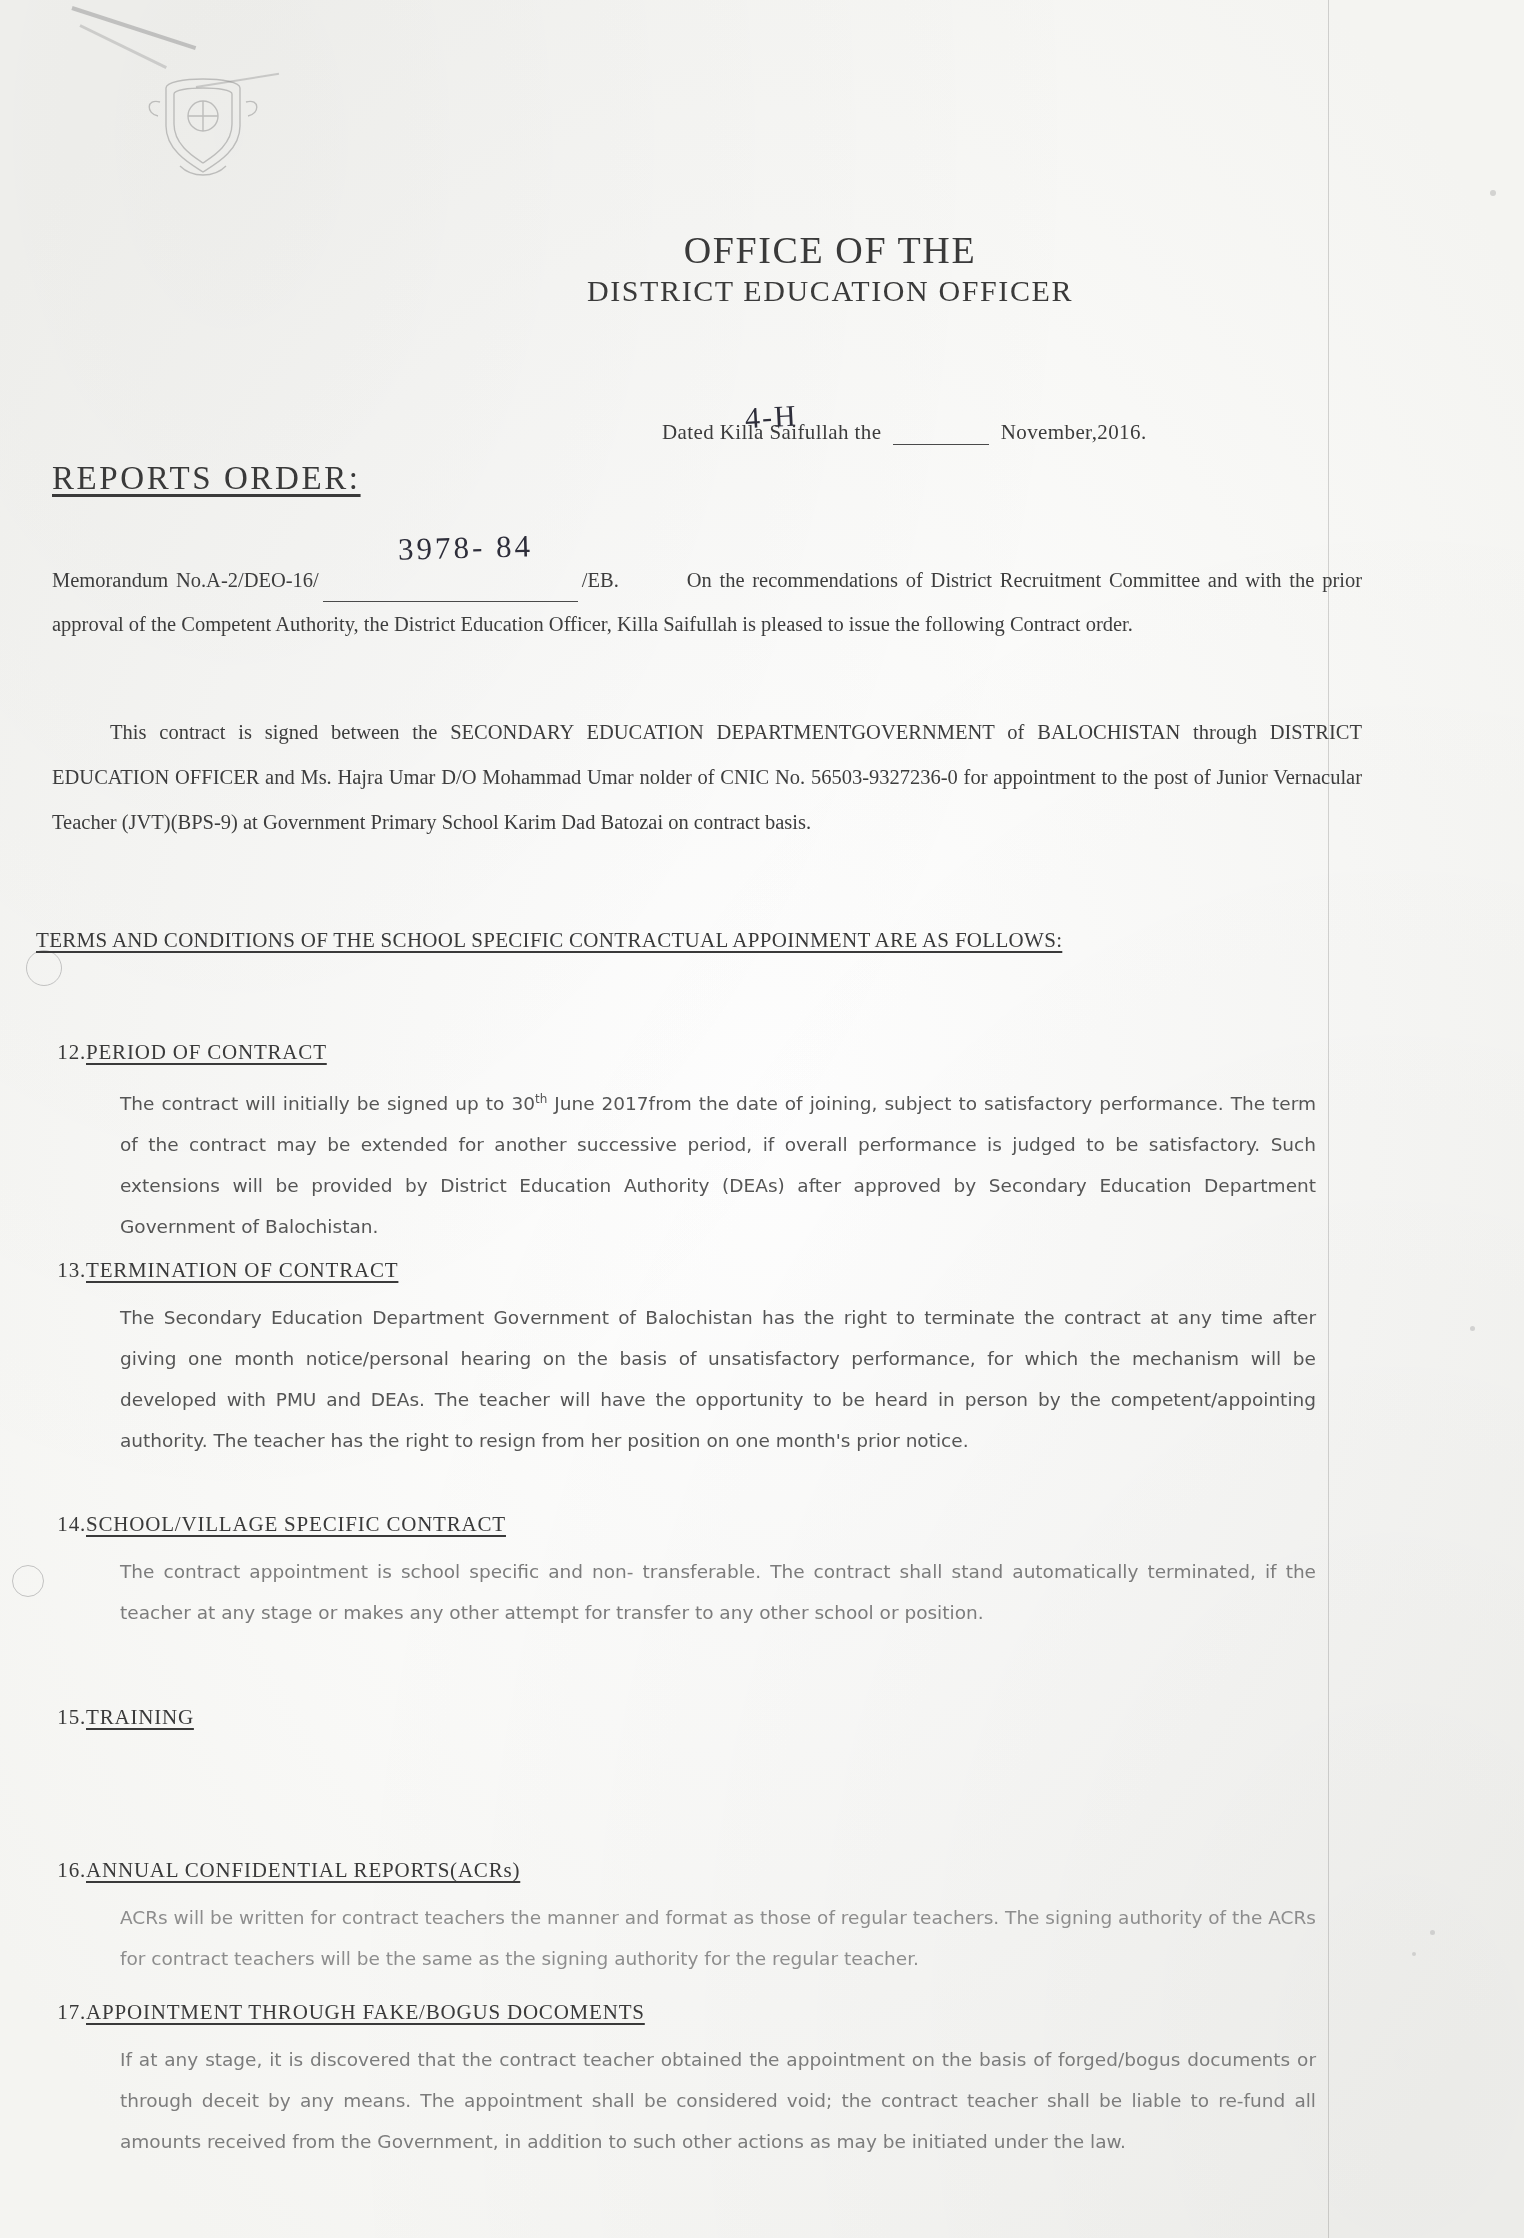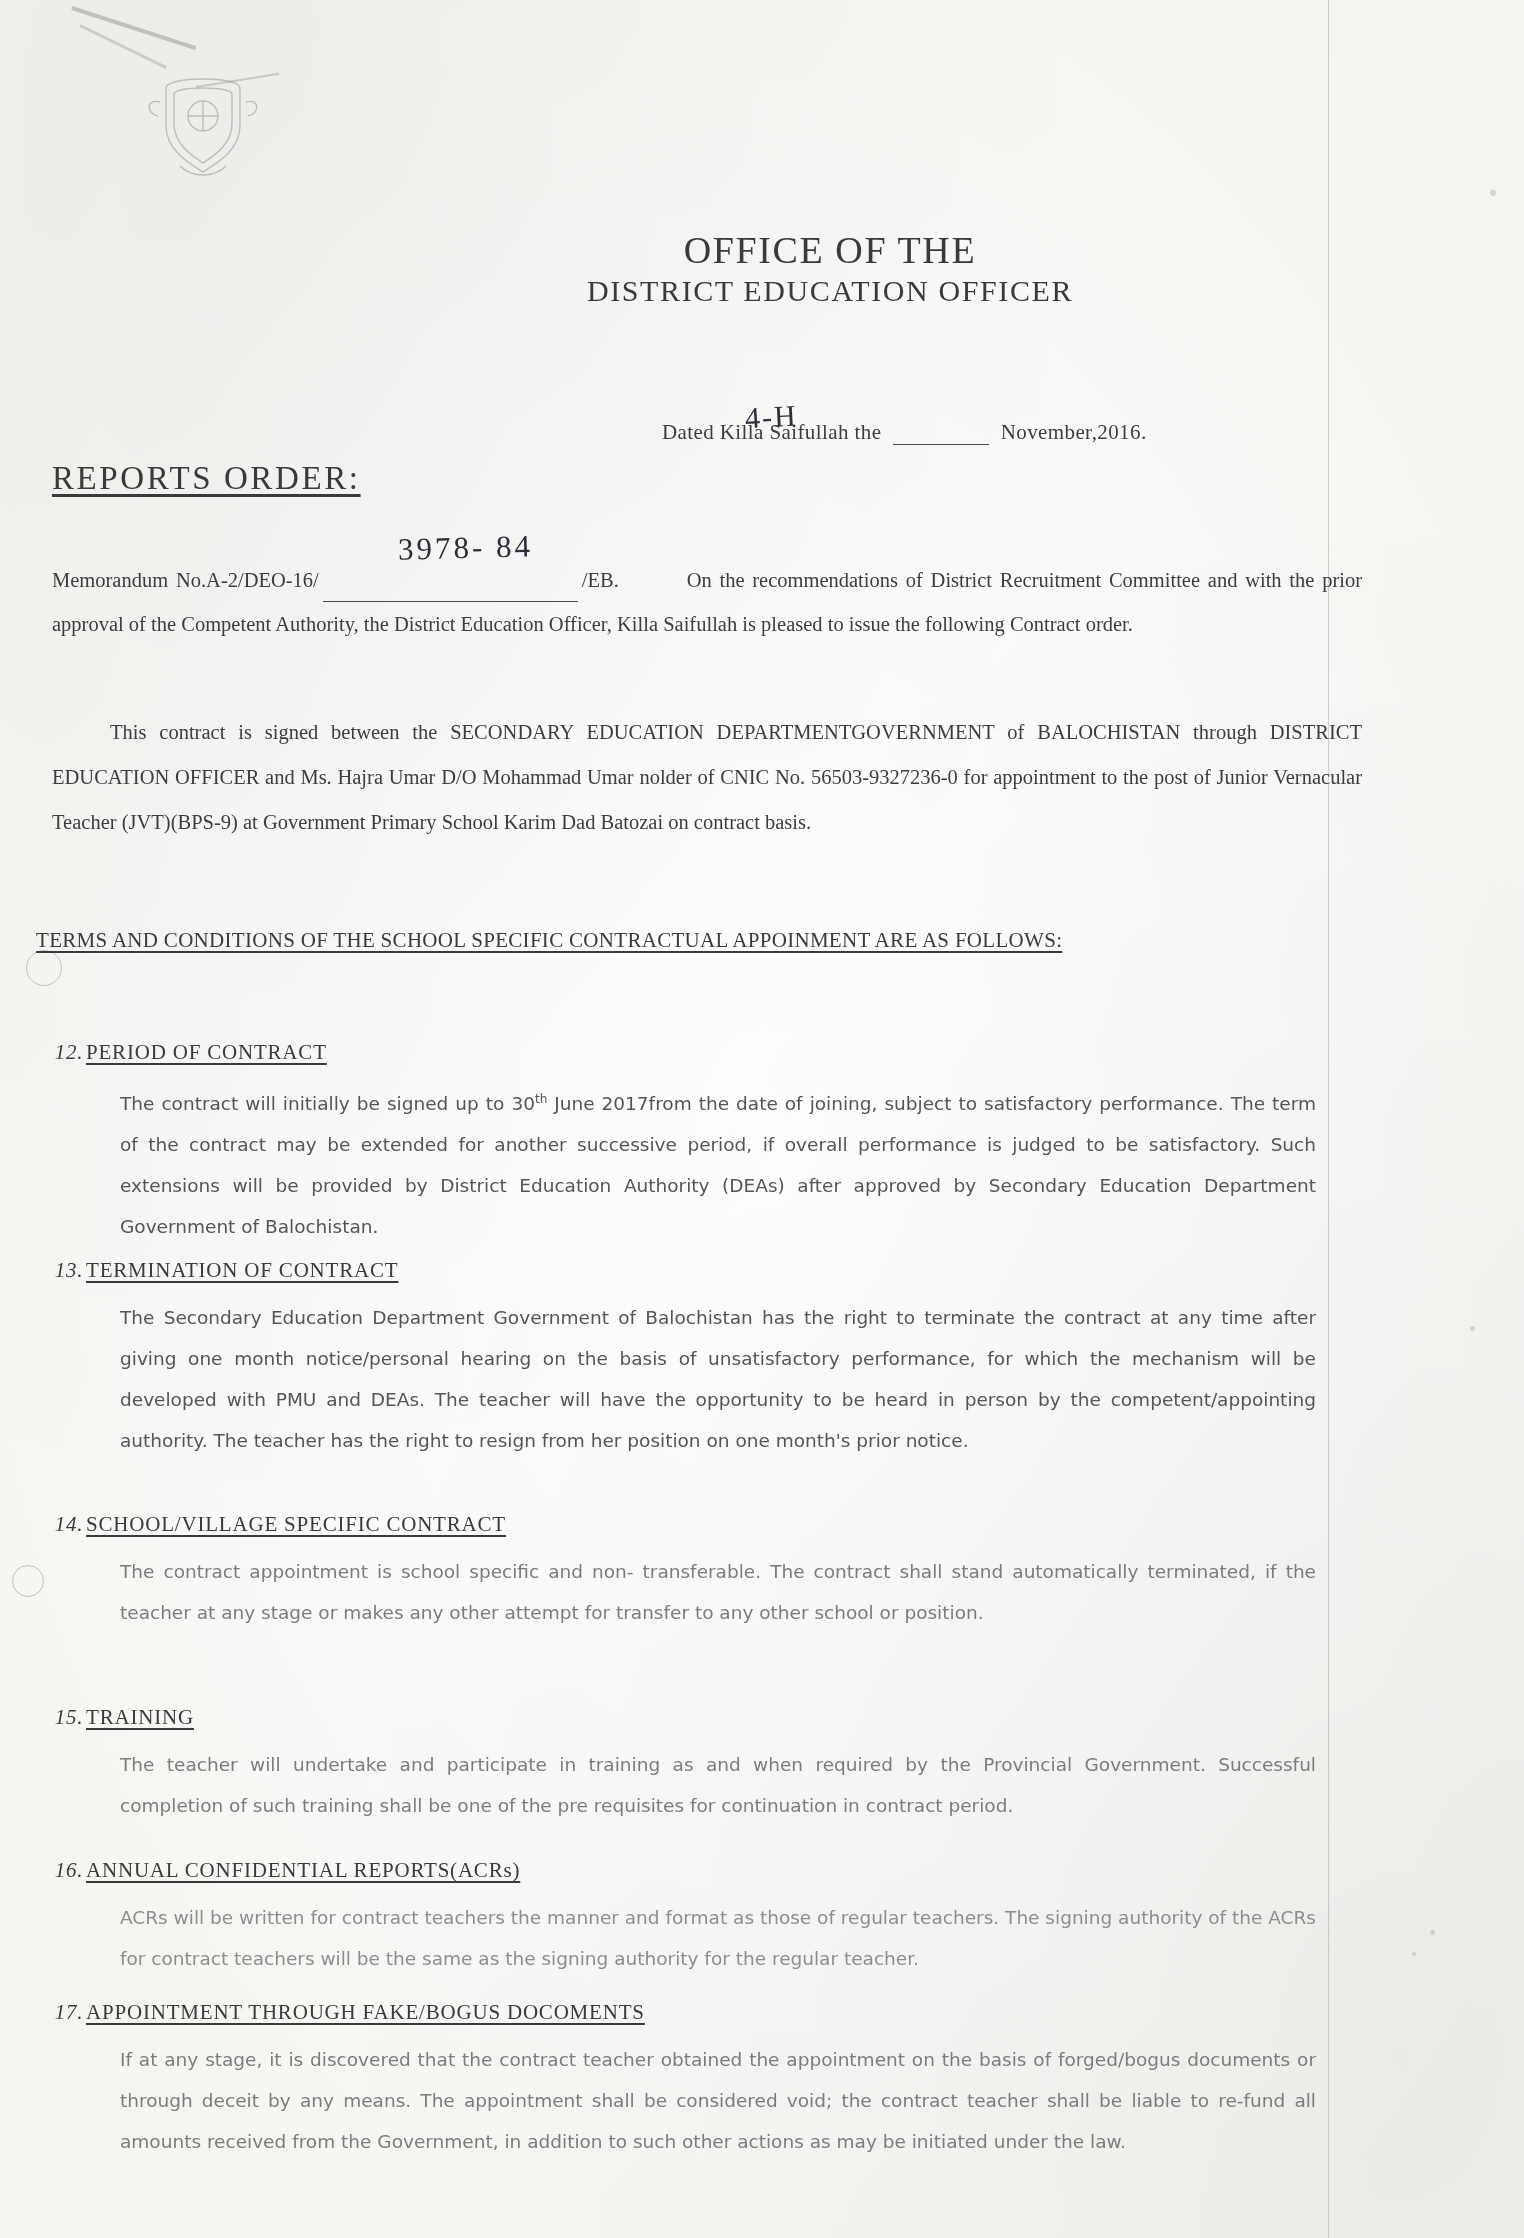--- a/index.html
+++ b/index.html
@@ -156,22 +156,21 @@
     color: #3a3a3a;
     text-decoration: underline;
     text-underline-offset: 4px;
     margin-left: 36px;
   }
   .clause-num {
     display: inline-block;
     width: 34px;
     text-decoration: none;
     margin-left: -36px;
-    text-align: center;
-    font-style: italic;
+    text-align: right;
   }
   .clause-body {
     margin-top: 14px;
     margin-left: 68px;
     width: 1196px;
     font-size: 20px;
     line-height: 41px;
     color: #555555;
     text-align: justify;
     font-family: "DejaVu Sans", sans-serif;
@@ -277,21 +276,20 @@
     <div class="clause-title">
       <span class="clause-num">14.</span><span>SCHOOL/VILLAGE SPECIFIC CONTRACT</span>
     </div>
     <div class="clause-body faded">The contract appointment is school specific and non- transferable. The contract shall stand automatically terminated, if the teacher at any stage or makes any other attempt for transfer to any other school or position.</div>
   </div>
 
   <div class="clause" id="c15">
     <div class="clause-title">
       <span class="clause-num">15.</span><span>TRAINING</span>
     </div>
-    <div class="clause-body faded">The teacher will undertake and participate in training as and when required by the Provincial Government. Successful completion of such training shall be one of the pre requisites for continuation in contract period.</div>
   </div>
 
   <div class="clause" id="c16">
     <div class="clause-title">
       <span class="clause-num">16.</span><span>ANNUAL CONFIDENTIAL REPORTS(ACRs)</span>
     </div>
     <div class="clause-body faded2">ACRs will be written for contract teachers the manner and format as those of regular teachers. The signing authority of the ACRs for contract teachers will be the same as the signing authority for the regular teacher.</div>
   </div>
 
   <div class="clause" id="c17">

